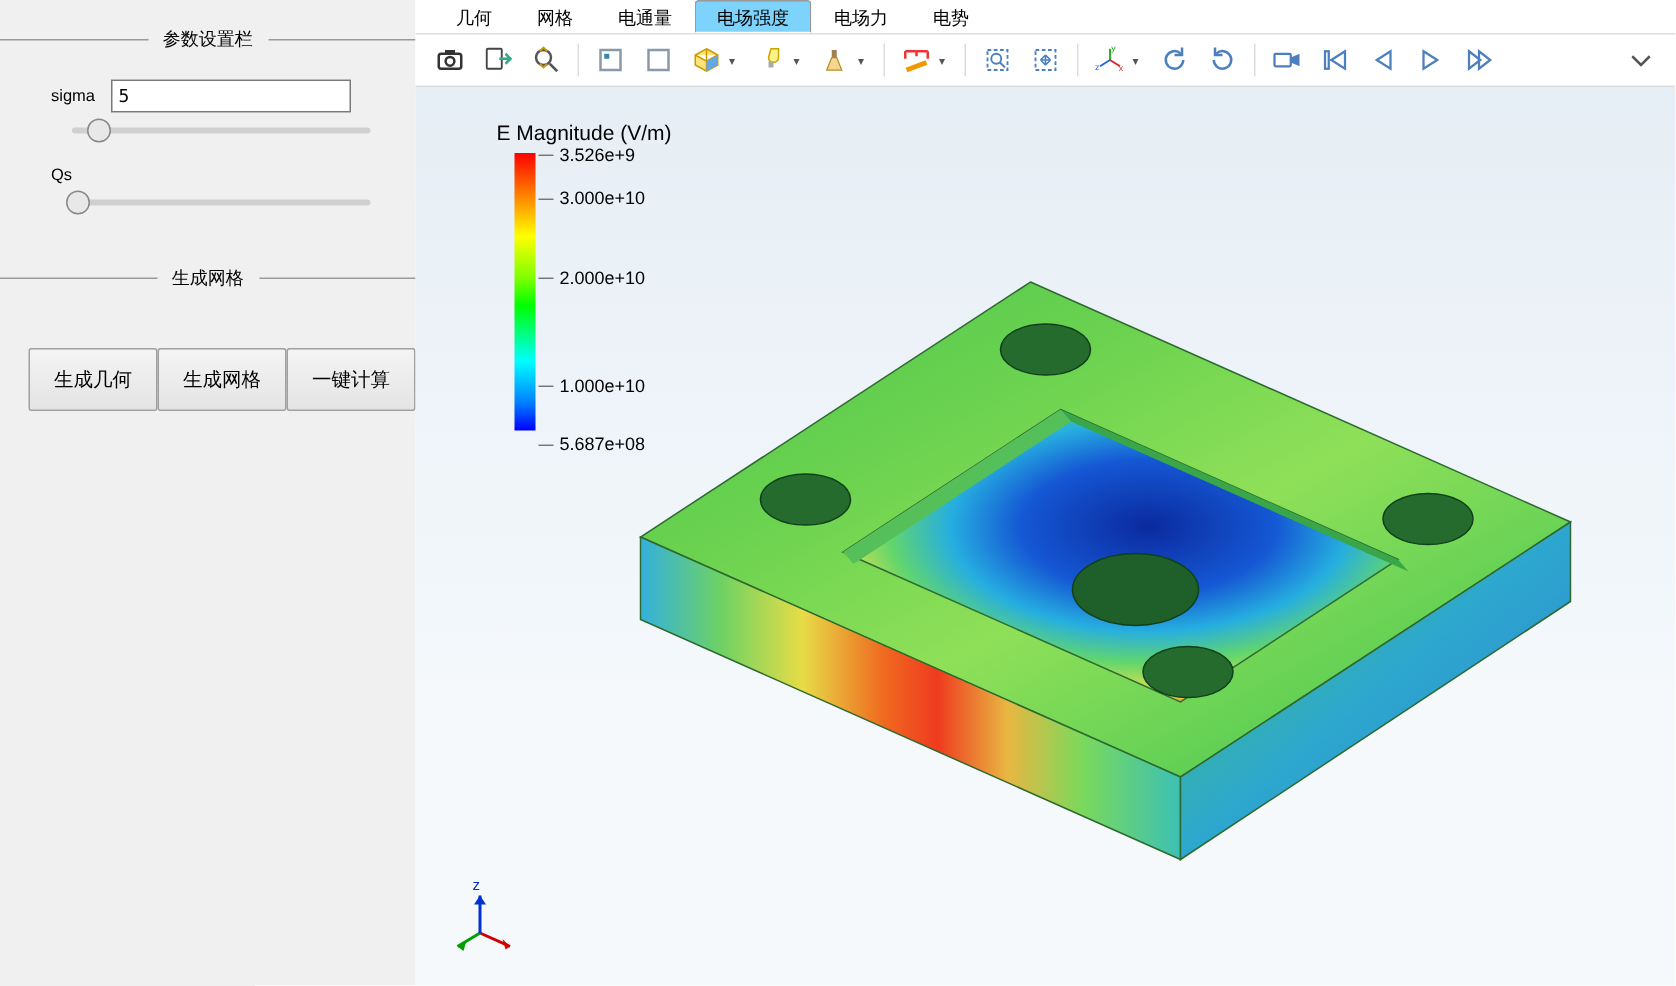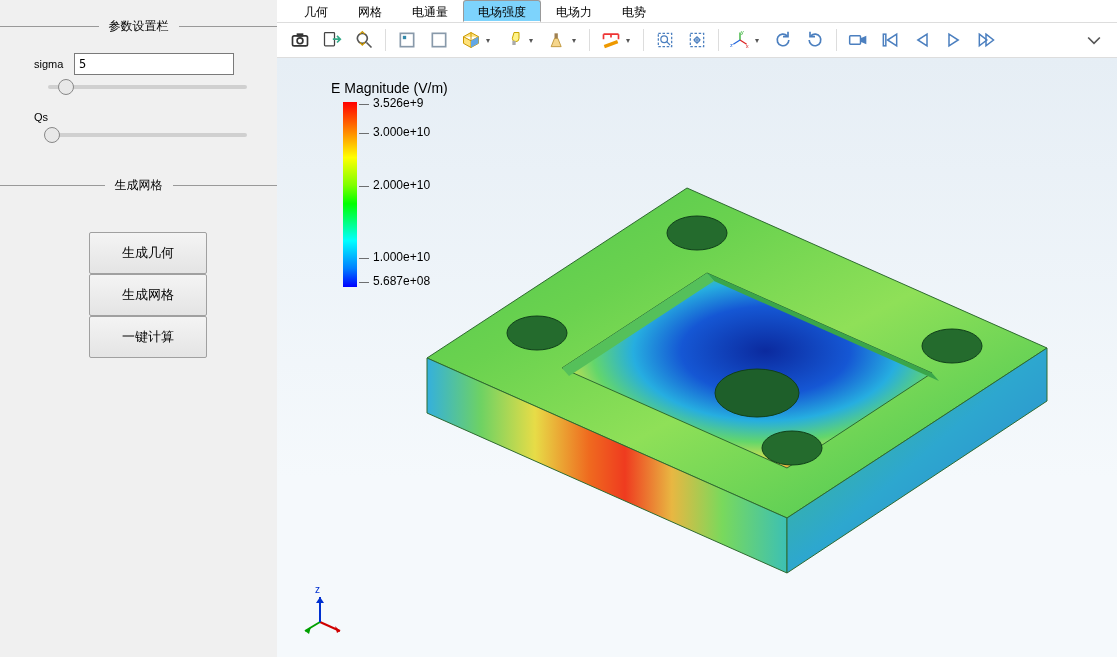--- a/index.html
+++ b/index.html
@@ -73,21 +73,20 @@
     position: absolute;
     width: 16px;
     height: 16px;
     background: #e8e8e8;
     border: 1px solid #888;
     border-radius: 50%;
     top: -6px;
   }
   .control-buttons {
     display: flex;
-    flex-direction: column;
     align-items: center;
     padding-top: 20px;
     padding-left: 19px;
   }
   .ctrl-btn {
     width: 118px;
     height: 42px;
     background: linear-gradient(#f4f4f4, #e4e4e4);
     border: 1px solid #a0a0a0;
     border-radius: 2px;
@@ -433,21 +432,21 @@
             </div>
           <div class="legend-tick" style="top:23px">
               <span>3.000e+10</span>
             </div>
           <div class="legend-tick" style="top:76px">
               <span>2.000e+10</span>
             </div>
           <div class="legend-tick" style="top:148px">
               <span>1.000e+10</span>
             </div>
-          <div class="legend-tick" style="top:172px">
+          <div class="legend-tick" style="top:187px">
               <span>5.687e+08</span>
             </div>
         </div>
       </div>
     </div>
 
     <svg class="model-svg" width="680" height="470" viewBox="0 0 680 470">
       <defs>
         <linearGradient id="topGrad" x1="0" y1="0" x2="1" y2="1">
           <stop offset="0%" stop-color="#4fc54f"></stop>

